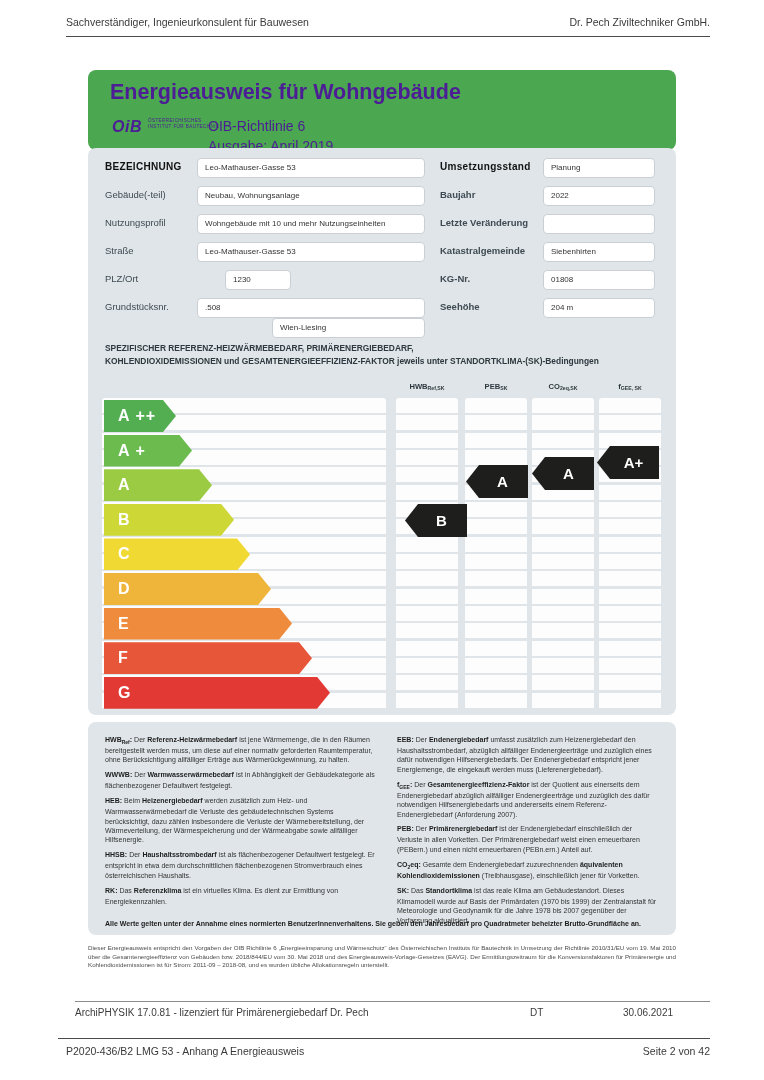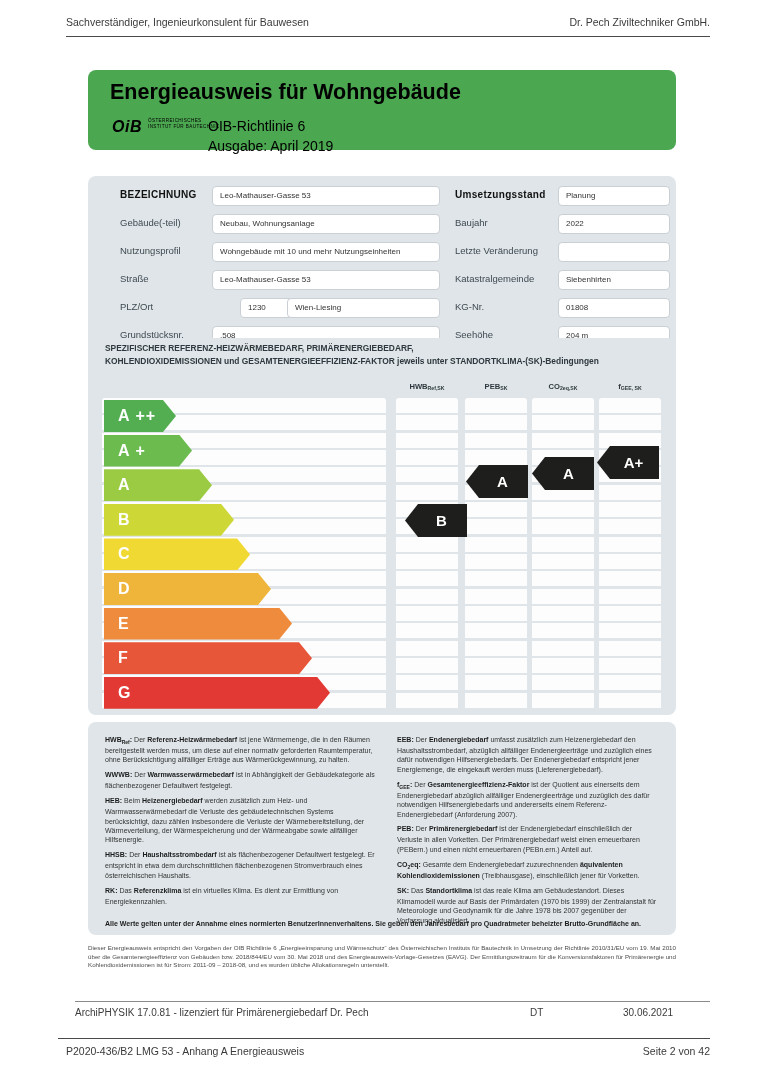--- a/index.html
+++ b/index.html
@@ -8,43 +8,43 @@
           font-family:"Liberation Sans", sans-serif; overflow:hidden; }
 
   
   .top-header { position:absolute; left:66px; right:54px; top:16px;
                 display:flex; justify-content:space-between;
                 font-size:10.5px; color:#3a3a3a; }
   .top-rule { position:absolute; left:66px; right:54px; top:36px; border-top:1px solid #4a4a4a; }
 
   
   .banner { position:absolute; left:88px; top:70px; width:588px; height:80px;
-            background:#4BA750; border-radius:8px; color:#000000; }
+            background:#4BA750; border-radius:8px; color:#4c1d95; }
   .banner-title { position:absolute; left:22px; top:10px; font-size:21.5px; font-weight:bold; }
   .oib-logo { position:absolute; left:24px; top:48px; display:flex; align-items:flex-start; }
   .oib-mark { font-size:16px; font-weight:bold; letter-spacing:0.5px; font-style:italic; }
   .oib-caption { margin-left:6px; font-size:4.6px; line-height:1.3; letter-spacing:0.4px;
                  text-transform:uppercase; }
   .oib-caption span { display:block; }
   .banner-richtlinie { position:absolute; left:120px; top:46px; font-size:14px; line-height:1.45; }
   .banner-richtlinie span { display:block; }
 
   
   .panel { position:absolute; left:88px; width:588px; background:#dfe5e8; border-radius:8px; }
 
   
-  .form-panel { top:176px; height:215px;padding-left:15px; }
+  .form-panel { top:148px; height:215px; }
   .frow { position:absolute; height:20px; }
   .flabel { position:absolute; left:17px; top:3px; font-size:9.5px; color:#3f4a52; white-space:nowrap; }
   .flabel.bold { font-weight:bold; color:#111; font-size:10px; letter-spacing:0.3px; }
   .field { position:absolute; height:20px; background:#fff; border:1px solid #c9cfd4;
            border-radius:4px; font-size:8px; color:#333; line-height:18px; padding-left:7px;
            white-space:nowrap; overflow:hidden; }
   .f-left   { left:109px; width:228px; }
-  .f-right-label { left:352px; }
+  .f-right-label { left:352px;font-weight:bold; }
   .f-right  { left:455px; width:112px; }
 
   
   .chart-panel { top:338px; height:377px; }
   .chart-title { position:absolute; left:17px; top:4px; font-size:8.4px; font-weight:bold;
                  color:#2e383e; line-height:1.5; }
   .chart-title span { display:block; }
   .grid { position:absolute; left:14px; top:60px; width:560px; height:312px; }
   .gcol { position:absolute; top:0; height:100%; border-radius:3px;
           background-image:repeating-linear-gradient(to bottom,
@@ -139,21 +139,21 @@
     </div>
     <div class="frow" style="top:94px;">
       <span class="flabel">Straße</span>
       <span class="field f-left">Leo-Mathauser-Gasse 53</span>
       <span class="flabel f-right-label">Katastralgemeinde</span>
       <span class="field f-right">Siebenhirten</span>
     </div>
     <div class="frow" style="top:122px;">
       <span class="flabel">PLZ/Ort</span>
       <span class="field" style="left:109px; width:66px;margin-left:28px;">1230</span>
-      <span class="field" style="left:184px; width:153px;">Wien-Liesing</span>
+      <span class="field" style="left:184px; width:153px;margin-top:48px;">Wien-Liesing</span>
       <span class="flabel f-right-label">KG-Nr.</span>
       <span class="field f-right">01808</span>
     </div>
     <div class="frow" style="top:150px;">
       <span class="flabel">Grundstücksnr.</span>
       <span class="field f-left">.508</span>
       <span class="flabel f-right-label">Seehöhe</span>
       <span class="field f-right">204 m</span>
     </div>
   </div>

